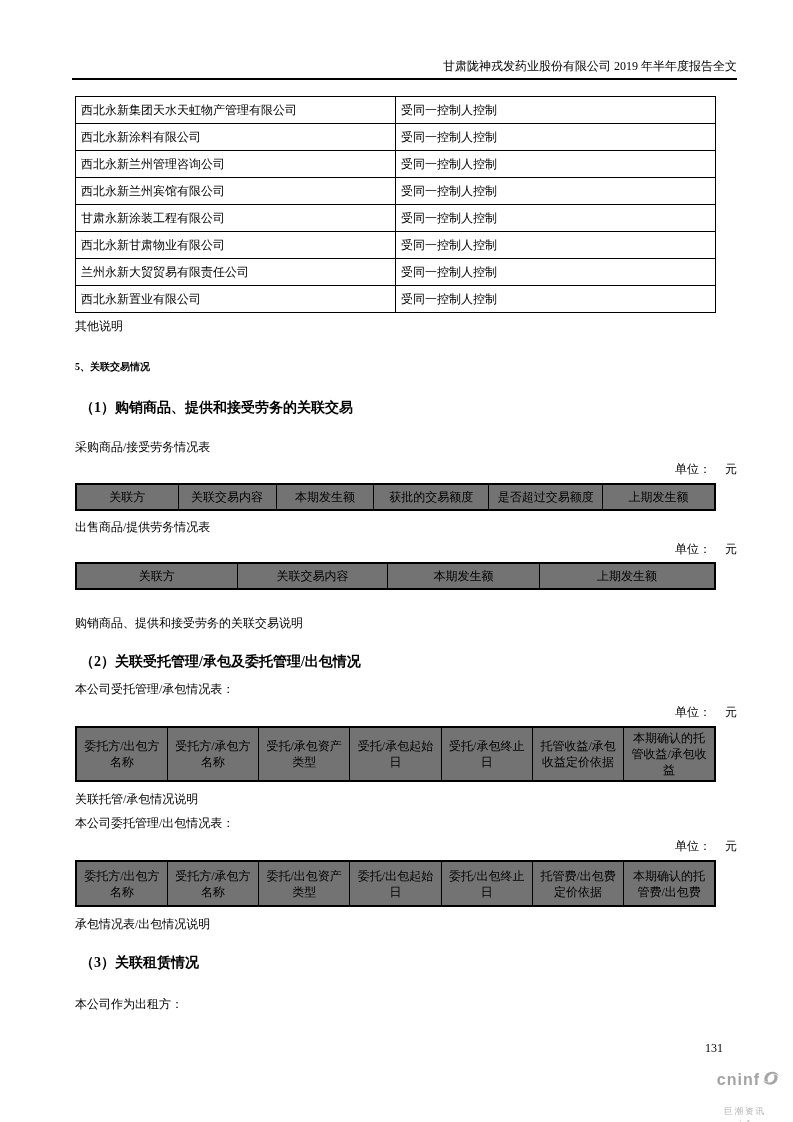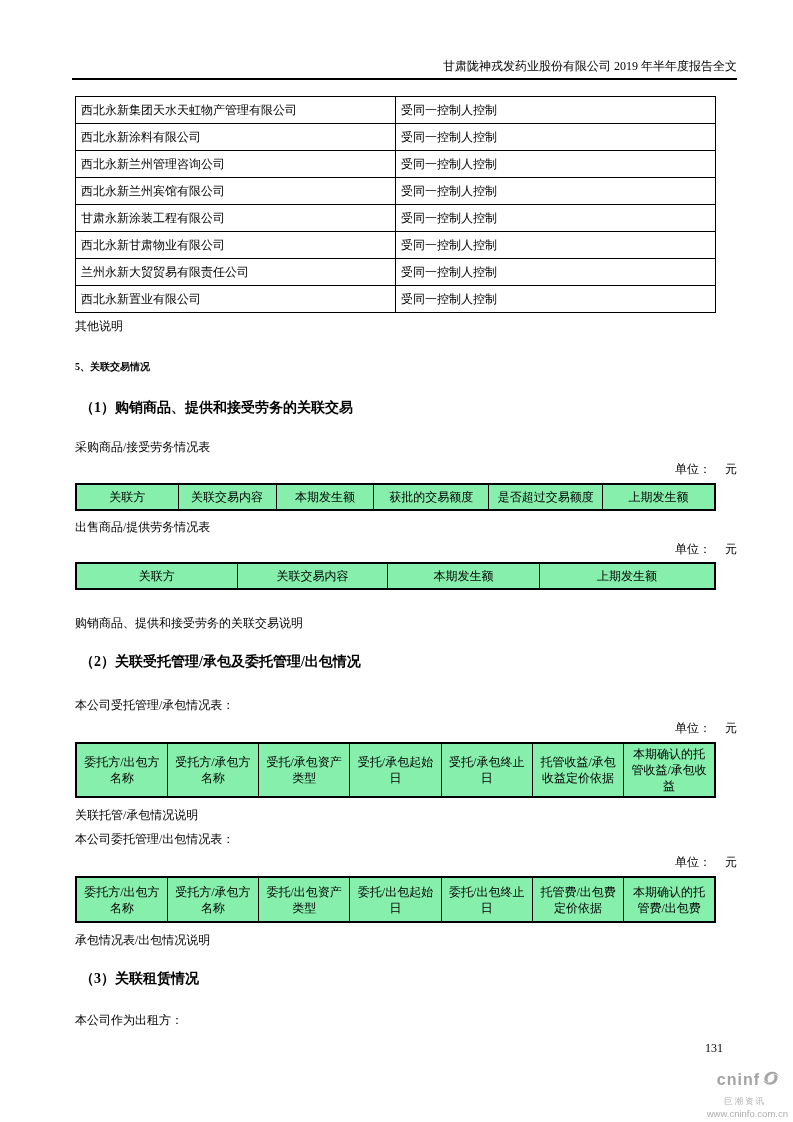--- a/index.html
+++ b/index.html
@@ -23,40 +23,40 @@
   }
   
   .content { position:absolute; top:96px; left:75px; width:641px; }
 
   table { border-collapse:collapse; width:100%; table-layout:fixed; }
   td, th { border:1px solid #000; font-size:12px; font-weight:normal; vertical-align:middle; }
 
   .tbl-related td { height:27px; padding:0 5px; text-align:left; }
 
   .tbl-head { border:2px solid #000; }
-  .tbl-head th { background:#86efac; text-align:center; padding:2px 3px; }
+  .tbl-head th { background:#737373; text-align:center; padding:2px 3px; }
   .tbl-head.one-line th { height:26px; }
   .tbl-head.two-line th { height:45px; line-height:16px; }
 
   .para  { font-size:12px; line-height:15px; }
   .p-other    { margin-top:6px; }
   .h-sec      { font-size:10px; font-weight:bold; line-height:17px; }
   .h-5        { margin-top:24px; }
   .h-sub      { font-size:14px; font-weight:bold; line-height:17px; padding-left:5px; }
   .h-51       { margin-top:24px; }
   .cap-purchase { margin-top:24px; }
   .unit-line  { text-align:right; font-size:12px; line-height:15px; margin-right:-21px; }
   .u1 { margin-top:7px; }
   .t-purchase { margin-top:6px; }
   .cap-sale   { margin-top:9px; }
   .u2 { margin-top:7px; }
   .t-sale     { margin-top:5px; }
   .n-purchase-sale { margin-top:26px; }
   .h-52       { margin-top:22px; }
-  .cap-entrusted { margin-top:28px; }
+  .cap-entrusted { margin-top:12px; }
   .u3 { margin-top:8px; }
   .t-entrusted { margin-top:6px; }
   .n-entrust  { margin-top:10px; }
   .cap-outsourced { margin-top:9px; }
   .u4 { margin-top:8px; }
   .t-outsourced { margin-top:6px; }
   .n-outsource { margin-top:10px; }
   .h-53       { margin-top:22px; }
   .cap-lessor { margin-top:26px; }
 
@@ -77,21 +77,21 @@
   .cninfo-logo {
     position:absolute; right:5px; top:1070px;
     width:110px;
     color:#a9a9a9;
     font-family:"Liberation Sans","DejaVu Sans",sans-serif;
     text-align:right;
     line-height:1;
   }
   .cninfo-brand-row { display:flex; align-items:center; justify-content:flex-end; gap:2px; padding-right:8px; }
   .cninfo-brand { font-size:16px; font-weight:bold; letter-spacing:1px; color:#a3a3a3; }
-  .cninfo-name { font-size:8.5px; letter-spacing:2px; margin-top:8px; padding-right:22px; color:#b0b0b0;text-align:right; }
+  .cninfo-name { font-size:8.5px; letter-spacing:2px; margin-top:18px; padding-right:22px; color:#b0b0b0;text-align:right; }
   .cninfo-url  { font-size:9.5px; margin-top:3px; color:#adadad; }
 </style>
 </head>
 <body>
 
 <div class="page">
 
   <div class="header">甘肃陇神戎发药业股份有限公司 2019 年半年度报告全文</div>
 
   <div class="content">

